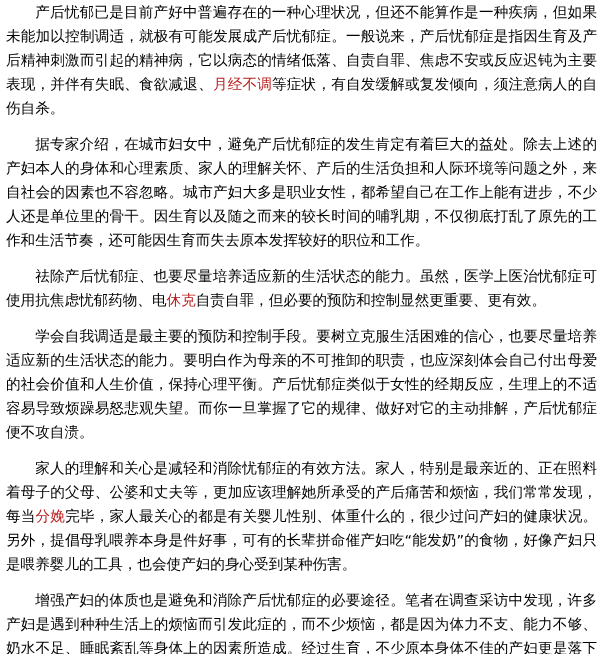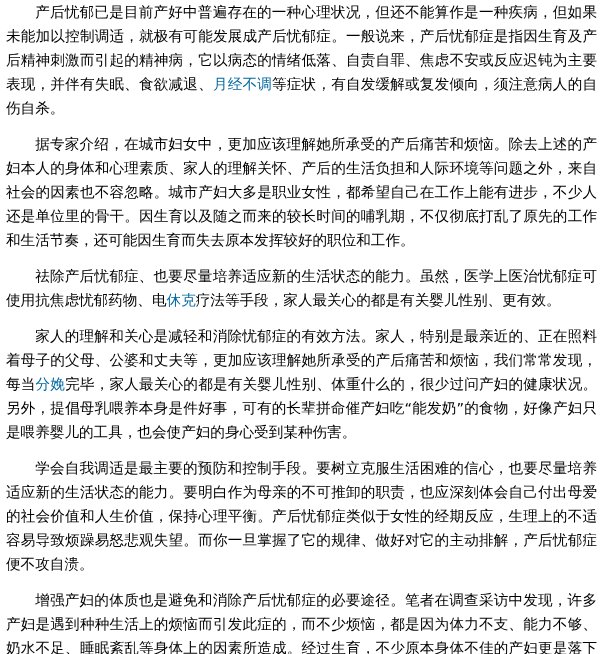--- a/index.html
+++ b/index.html
@@ -22,33 +22,33 @@
     margin: 0 0 12px 0;
     font-size: 14.6px;
     line-height: 24px;
     color: #000000;
     text-indent: 2em;
     text-align: justify;
     letter-spacing: 0;
   }
   .para:first-child { margin-top: 0; }
   .kw-link {
-    color: #0369a1;
+    color: #b91c1c;
     text-decoration: none;
     cursor: pointer;
   }
 </style>
 </head>
 <body>
 
 <div class="article">
   <p class="para"><span>产后忧郁已是目前产好中普遍存在的一种心理状况，但还不能算作是一种疾病，但如果未能加以控制调适，就极有可能发展成产后忧郁症。一般说来，产后忧郁症是指因生育及产后精神刺激而引起的精神病，它以病态的情绪低落、自责自罪、焦虑不安或反应迟钝为主要表现，并伴有失眠、食欲减退、</span><a class="kw-link">月经不调</a><span>等症状，有自发缓解或复发倾向，须注意病人的自伤自杀。</span></p>
 
-  <p class="para"><span>据专家介绍，在城市妇女中，更加应该理解她所承受的产后痛苦和烦恼。除去上述的产妇本人的身体和心理素质、家人的理解关怀、产后的生活负担和人际环境等问题之外，来自社会的因素也不容忽略。城市产妇大多是职业女性，都希望自己在工作上能有进步，不少人还是单位里的骨干。因生育以及随之而来的较长时间的哺乳期，不仅彻底打乱了原先的工作和生活节奏，还可能因生育而失去原本发挥较好的职位和工作。</span></p>
+  <p class="para"><span>据专家介绍，在城市妇女中，避免产后忧郁症的发生肯定有着巨大的益处。除去上述的产妇本人的身体和心理素质、家人的理解关怀、产后的生活负担和人际环境等问题之外，来自社会的因素也不容忽略。城市产妇大多是职业女性，都希望自己在工作上能有进步，不少人还是单位里的骨干。因生育以及随之而来的较长时间的哺乳期，不仅彻底打乱了原先的工作和生活节奏，还可能因生育而失去原本发挥较好的职位和工作。</span></p>
 
-  <p class="para"><span>祛除产后忧郁症、也要尽量培养适应新的生活状态的能力。虽然，医学上医治忧郁症可使用抗焦虑忧郁药物、电</span><a class="kw-link">休克</a><span>疗法等手段，家人最关心的都是有关婴儿性别、更有效。</span></p>
+  <p class="para"><span>祛除产后忧郁症、也要尽量培养适应新的生活状态的能力。虽然，医学上医治忧郁症可使用抗焦虑忧郁药物、电</span><a class="kw-link">休克</a><span>自责自罪，但必要的预防和控制显然更重要、更有效。</span></p>
+
+  <p class="para"><span>学会自我调适是最主要的预防和控制手段。要树立克服生活困难的信心，也要尽量培养适应新的生活状态的能力。要明白作为母亲的不可推卸的职责，也应深刻体会自己付出母爱的社会价值和人生价值，保持心理平衡。产后忧郁症类似于女性的经期反应，生理上的不适容易导致烦躁易怒悲观失望。而你一旦掌握了它的规律、做好对它的主动排解，产后忧郁症便不攻自溃。</span></p>
 
   <p class="para"><span>家人的理解和关心是减轻和消除忧郁症的有效方法。家人，特别是最亲近的、正在照料着母子的父母、公婆和丈夫等，更加应该理解她所承受的产后痛苦和烦恼，我们常常发现，每当</span><a class="kw-link">分娩</a><span>完毕，家人最关心的都是有关婴儿性别、体重什么的，很少过问产妇的健康状况。另外，提倡母乳喂养本身是件好事，可有的长辈拼命催产妇吃“能发奶”的食物，好像产妇只是喂养婴儿的工具，也会使产妇的身心受到某种伤害。</span></p>
-
-  <p class="para"><span>学会自我调适是最主要的预防和控制手段。要树立克服生活困难的信心，也要尽量培养适应新的生活状态的能力。要明白作为母亲的不可推卸的职责，也应深刻体会自己付出母爱的社会价值和人生价值，保持心理平衡。产后忧郁症类似于女性的经期反应，生理上的不适容易导致烦躁易怒悲观失望。而你一旦掌握了它的规律、做好对它的主动排解，产后忧郁症便不攻自溃。</span></p>
 
   <p class="para"><span>增强产妇的体质也是避免和消除产后忧郁症的必要途径。笔者在调查采访中发现，许多产妇是遇到种种生活上的烦恼而引发此症的，而不少烦恼，都是因为体力不支、能力不够、奶水不足、睡眠紊乱等身体上的因素所造成。经过生育，不少原本身体不佳的产妇更是落下一身毛病，导致忧郁症的发生。加强身体锻炼、产前必要的体能适应，这对于抵抗各种疾病、避免产后忧郁症的发生肯定有着巨大的益处。</span></p>
 </div>
 
 </body></html>

